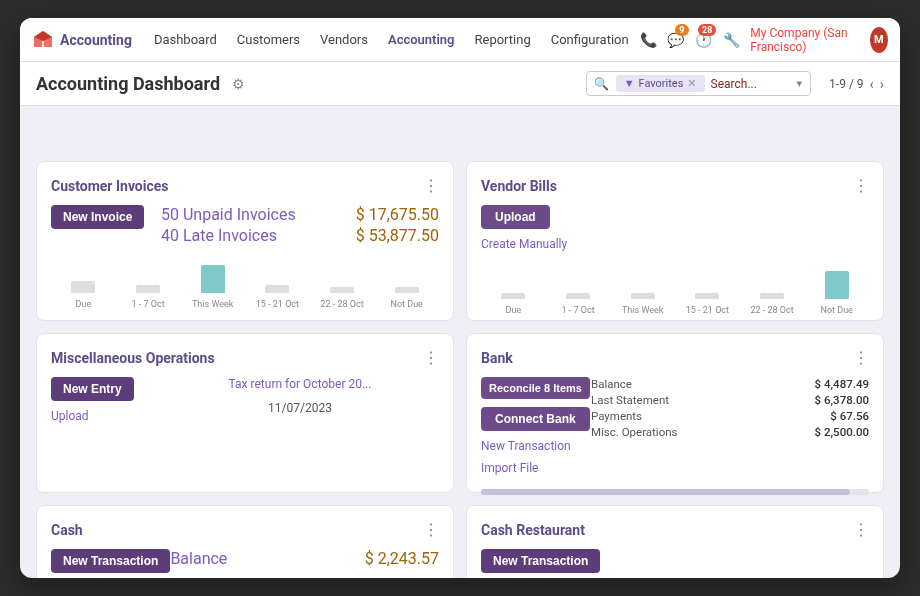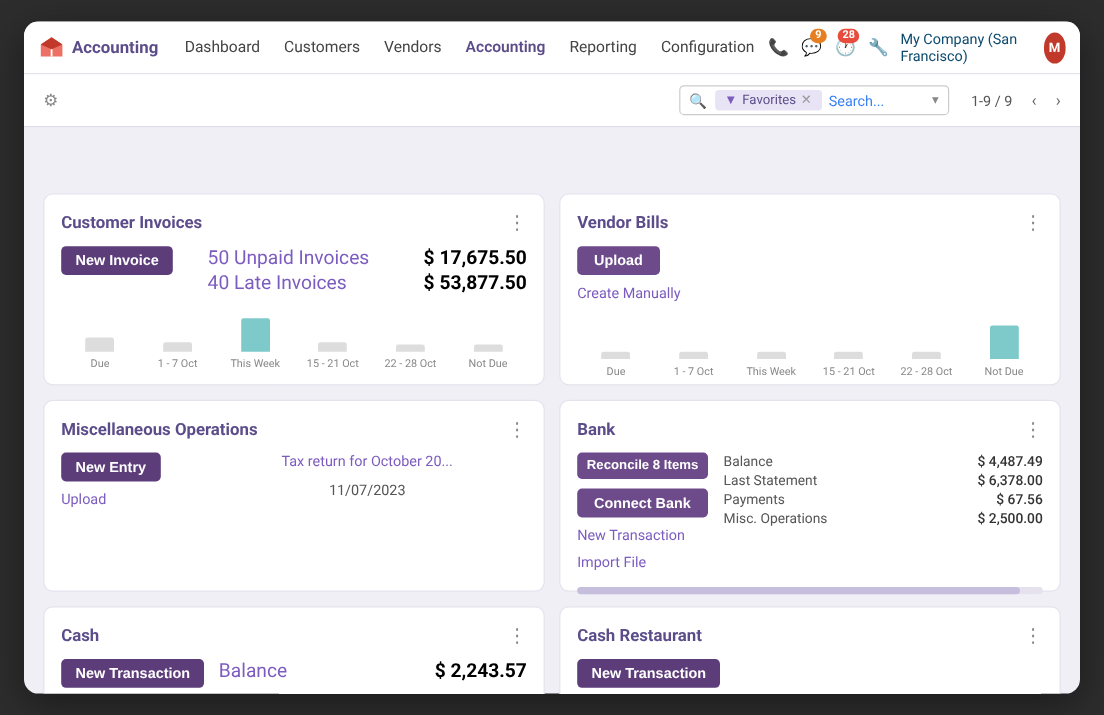--- a/index.html
+++ b/index.html
@@ -88,21 +88,21 @@
       background: #e74c3c;
       color: white;
       font-size: 9px;
       border-radius: 8px;
       padding: 1px 4px;
       font-weight: 700;
     }
     .badge.orange { background: #e67e22; }
     .company-label {
       font-size: 12px;
-      color: #0c4a6e;
+      color: #ef4444;
       cursor: pointer;
     }
     .avatar {
       width: 26px;
       height: 26px;
       border-radius: 50%;
       background: #c0392b;
       display: flex;
       align-items: center;
       justify-content: center;
@@ -153,30 +153,30 @@
       font-size: 11px;
       padding: 2px 8px;
       border-radius: 3px;
       display: flex;
       align-items: center;
       gap: 4px;
     }
     .filter-icon { color: #7c5cbf; font-size: 11px; }
     .search-input-fake {
       font-size: 12px;
-      color: #3b82f6;
+      color: #7f1d1d;
       min-width: 80px;
     }
     .search-dropdown { color: #888; font-size: 11px; cursor: pointer; }
     .pagination {
       font-size: 12px;
       color: #555;
       display: flex;
       align-items: center;
-      gap: 16px;
+      gap: 6px;
       margin-left: 12px;
     }
     .pag-btn { cursor: pointer; color: #666; font-size: 14px; }
     
     .main-content {
       flex: 1;
       overflow-y: auto;
       padding: 12px 16px;
       display: grid;
       grid-template-columns: 1fr 1fr;
@@ -239,21 +239,21 @@
       flex-direction: column;
       gap: 2px;
       flex: 1;
     }
     .info-row {
       display: flex;
       justify-content: space-between;
       font-size: 16px;
     }
     .info-label { color: #7c5cbf; }
-    .info-value { color: #000000; font-weight: 700; }
+    .info-value { color: #a16207; font-weight: 400; }
     
     .chart-area {
       height: 50px;
       display: flex;
       align-items: flex-end;
       gap: 0;
       margin-top: 4px;
     }
     .chart-column {
       display: flex;
@@ -277,21 +277,21 @@
     .bar-gray { background: #ddd; }
     .bar-teal { background: #7ecaca; }
     .chart-label {
       font-size: 9px;
       color: #888;
       white-space: nowrap;
     }
     
     .card-body-row {
       display: flex;
-      gap: 12px;
+      gap: 0;
     }
     .card-left {
       display: flex;
       flex-direction: column;
       gap: 8px;
       min-width: 110px;
     }
     .card-right {
       flex: 1;
     }
@@ -376,20 +376,21 @@
         <span>🔧</span>
       </div>
       <span class="company-label">My Company (San Francisco)</span>
       <div class="avatar">
         <span>M</span>
       </div>
     </div>
   </div>
 
   <div class="toolbar">
+    <span class="page-title">Accounting Dashboard</span>
     <span class="gear-icon">⚙</span>
     <div class="search-bar">
       <div class="search-container">
         <span class="search-icon">🔍</span>
         <div class="filter-tag">
           <span class="filter-icon">▼</span>
           <span>Favorites</span>
           <span style="cursor:pointer;color:#999">✕</span>
         </div>
         <span class="search-input-fake">Search...</span>

